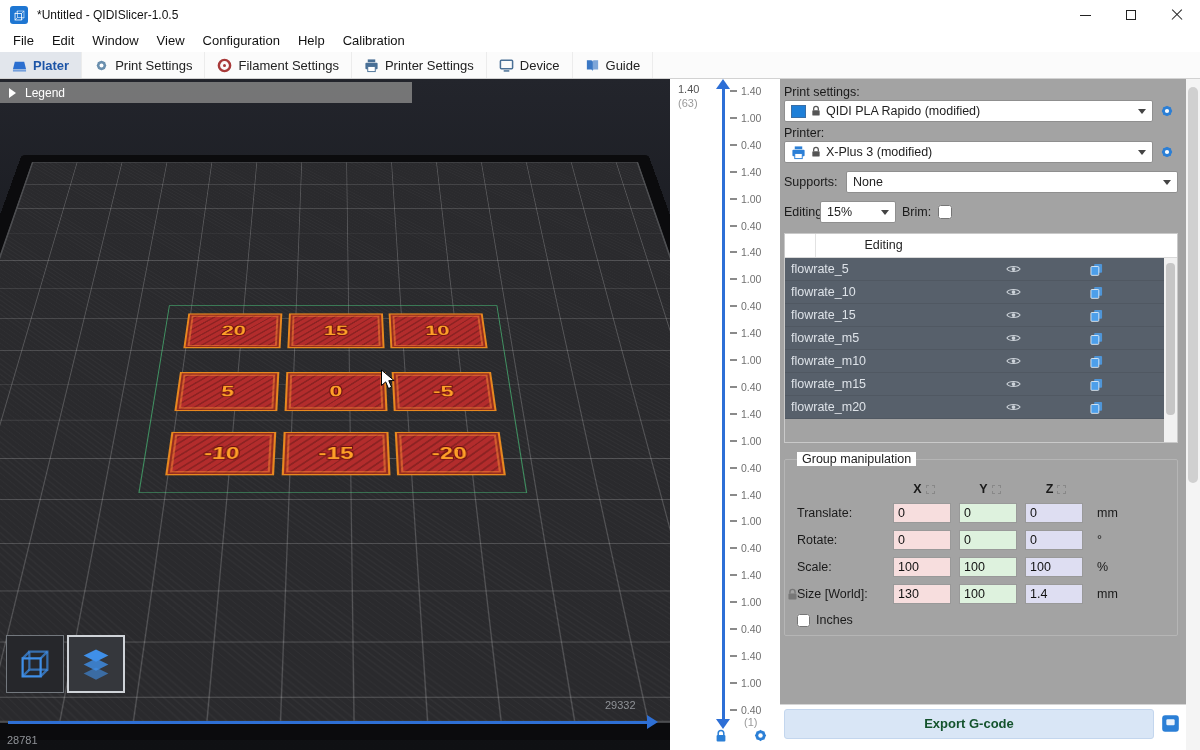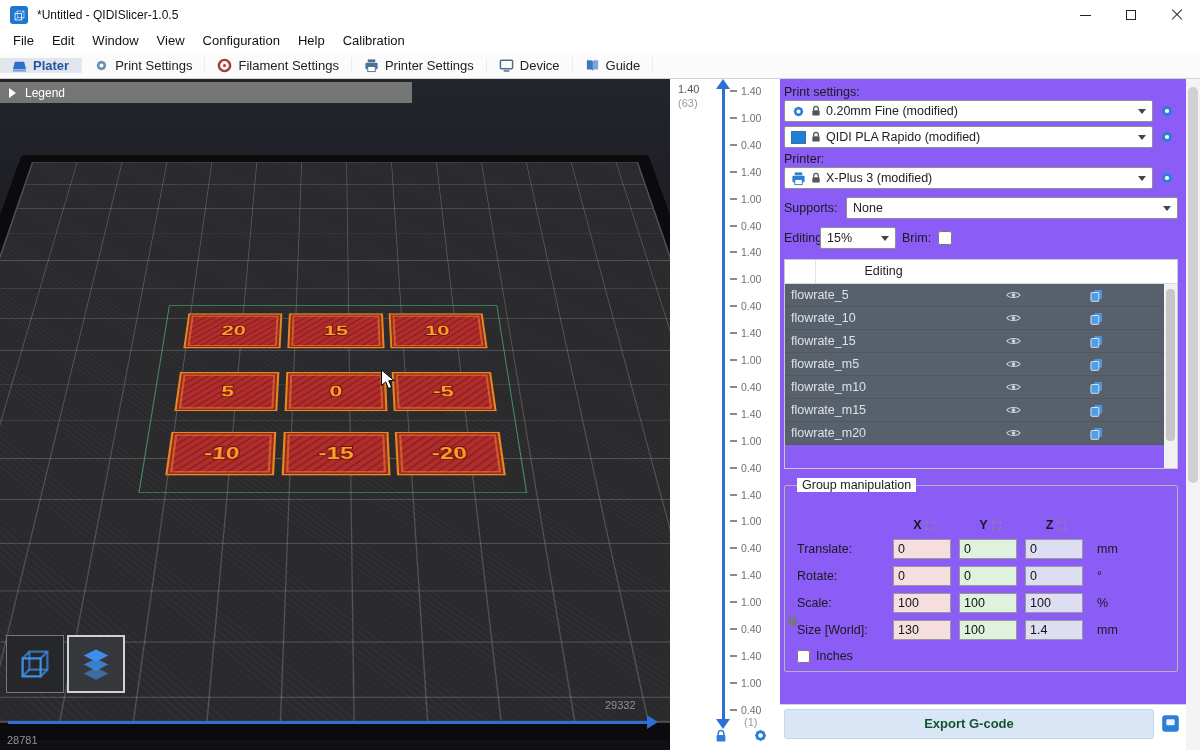--- a/index.html
+++ b/index.html
@@ -18,21 +18,21 @@
   .glyph-close { position:relative; width:12px; height:12px; }
   .glyph-close::before,.glyph-close::after { content:""; position:absolute; left:-1px; top:5px; width:14px; height:1.4px; background:#222; }
   .glyph-close::before { transform:rotate(45deg);} .glyph-close::after { transform:rotate(-45deg);}
 
   
   .menubar { position:absolute; left:4px; top:30px; width:1196px; height:22px; display:flex; align-items:center; background:#fff; }
   .menu-item { padding:0 9px; font-size:13px; line-height:22px; color:#111; }
 
   
   .tabbar { position:absolute; left:0; top:52px; width:1200px; height:27px; background:#fbfbfb; border-bottom:1px solid #d2d2d2; display:flex; align-items:stretch; }
-  .tabstrip { display:flex;align-items:center; }
+  .tabstrip { display:flex; }
   .tab { display:flex; align-items:center; gap:6px; padding:0 12px; font-size:13px; color:#222; border-right:1px solid #ececec; }
   .tab.active { background:#e2e6ec; color:#1d55a7; font-weight:bold; }
   .ticon { flex:0 0 auto; }
   .tab-plater .ticon{color:#2b6fd0}
   .tab-print-settings .ticon{color:#6a8fae}
   .tab-filament-settings .ticon{color:#a83a3a}
   .tab-printer-settings .ticon{color:#4a7096}
   .tab-device .ticon{color:#4a7096}
   .tab-guide .ticon{color:#3b78c4}
   .modegroup { margin-left:auto; display:flex; align-items:center; gap:16px; padding-right:10px; }
@@ -85,21 +85,21 @@
   .ls-line { position:absolute; left:52px; top:10px; width:3px; height:630px; background:#2d6fd6; }
   .ls-up { position:absolute; left:46px; top:0; width:0; height:0; border-bottom:10px solid #2d6fd6; border-left:7px solid transparent; border-right:7px solid transparent; }
   .ls-dn { position:absolute; left:46px; top:640px; width:0; height:0; border-top:10px solid #2d6fd6; border-left:7px solid transparent; border-right:7px solid transparent; }
   .tick { position:absolute; left:60px; height:12px; display:flex; align-items:center; gap:4px; font-size:10.5px; color:#707070; }
   .tick .dash { width:7px; height:2px; background:#8a8a8a; }
   .ls-bcnt { position:absolute; left:74px; top:637px; font-size:11px; color:#999; }
   .ls-lock { position:absolute; left:45px; top:650px; color:#2b7fd6; }
   .ls-gear { position:absolute; left:82px; top:648px; color:#2b7fd6; }
 
   
-  .sidebar { position:absolute; left:780px; top:79px; width:406px; height:625px; background:#8b5cf6; padding:6px 8px 0 4px; font-size:12.5px; }
+  .sidebar { position:absolute; left:780px; top:79px; width:406px; height:625px; background:#a3a3a3; padding:6px 8px 0 4px; font-size:12.5px; }
   .sec-label { height:15px; line-height:15px; color:#1a1a1a; }
   .combo-row { display:flex; align-items:center; margin-bottom:4px; }
   .combo { flex:1; height:22px; border:1px solid #8f8f8f; border-radius:2px; background:#fff; display:flex; align-items:center; gap:5px; padding:0 6px; }
   .combo .val { color:#222; white-space:nowrap; overflow:hidden; }
   .chev { margin-left:auto; width:0; height:0; border-top:5px solid #444; border-left:4px solid transparent; border-right:4px solid transparent; }
   .gear-btn { width:22px; display:flex; justify-content:center; margin-left:3px; color:#2b7fd6; }
   .lock { color:#555; }
   .swatch { width:15px; height:13px; border:1px solid #3a6ea5; background:#1e7fd8; }
   .field-row { display:flex; align-items:center; margin-top:8px; }
   .lbl-supports { width:62px; }
@@ -117,21 +117,21 @@
   .h-sb { width:13px; }
   .objbody { display:flex; height:184px; }
   .objrows { flex:1; }
   .row { height:23px; background:#57606b; border-bottom:1px solid #505862; display:flex; align-items:center; color:#dde2e8; }
   .r-name { flex:1; padding-left:6px; }
   .r-eye { width:30px; display:flex; justify-content:center; color:#ccd2d9; }
   .r-edit { width:136px; display:flex; justify-content:center; color:#4d9fea; }
   .objscroll { width:13px; background:#f1f1f1; position:relative; }
   .objscroll .thumb { position:absolute; left:2px; right:2px; top:5px; height:152px; background:#c6c6c6; border-radius:4px; }
 
-  .gm { margin-top:16px; border:1px solid #b5b5b5; border-radius:2px; position:relative; padding:32px 8px 8px 12px; }
+  .gm { margin-top:16px; border:1px solid #b5b5b5; border-radius:2px; position:relative; padding:22px 8px 8px 12px; }
   .gm-title { position:absolute; top:-8px; left:12px; background:#fff; padding:0 5px; color:#222; }
   .gm-grid { display:grid; grid-template-columns:92px 62px 62px 62px 38px; column-gap:4px; row-gap:7px; align-items:center; }
   .axis { display:flex; align-items:center; justify-content:center; gap:4px; font-weight:bold; }
   .axis-box { width:9px; height:9px; border:1px dashed #888; }
   .gm-label { color:#1a1a1a; }
   .gm-in { width:58px; height:20px; border:1px solid #999; font-size:12.5px; padding:0 4px; font-family:inherit; color:#111; }
   .col-x { background:#f7dede; } .col-y { background:#def2de; } .col-z { background:#dedef2; }
   .gm-unit { padding-left:6px; }
   .gm-lock { position:absolute; left:2px; top:128px; color:#777; }
   .inches { margin-top:9px; display:flex; align-items:center; gap:6px; }
@@ -445,37 +445,20 @@
   <div class="ls-gear">
       <svg width="17" height="17">
         <use href="#i-gear"></use>
       </svg>
     </div>
 </div>
 
 <div class="sidebar">
 
   <div class="sec-label">Print settings:</div>
-  <div class="combo-row">
-    <div class="combo">
-      <svg width="15" height="15" style="color:#2b7fd6">
-          <use href="#i-gear"></use>
-        </svg>
-      <svg class="lock" width="10" height="12">
-          <use href="#i-lock"></use>
-        </svg>
-      <span class="val">0.20mm Fine (modified)</span>
-      <span class="chev"></span>
-    </div>
-    <div class="gear-btn">
-        <svg width="16" height="16">
-          <use href="#i-gear"></use>
-        </svg>
-      </div>
-  </div>
 
   <div class="combo-row">
     <div class="combo">
       <span class="swatch"></span>
       <svg class="lock" width="10" height="12">
           <use href="#i-lock"></use>
         </svg>
       <span class="val">QIDI PLA Rapido (modified)</span>
       <span class="chev"></span>
     </div>

